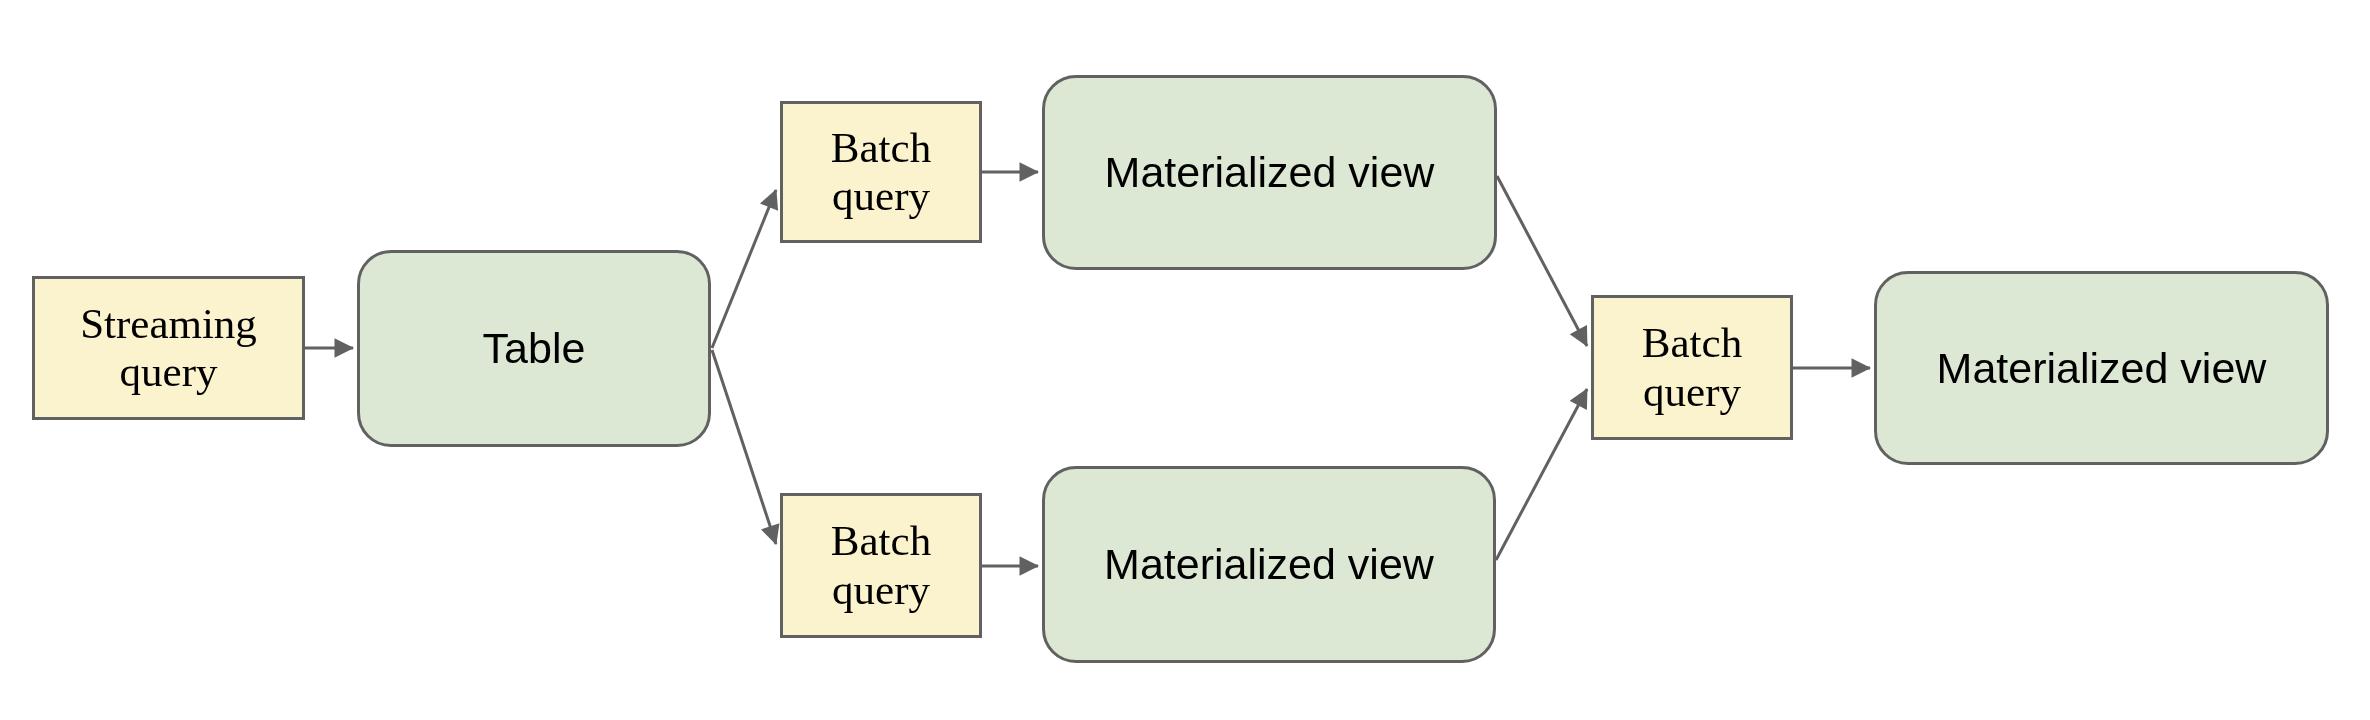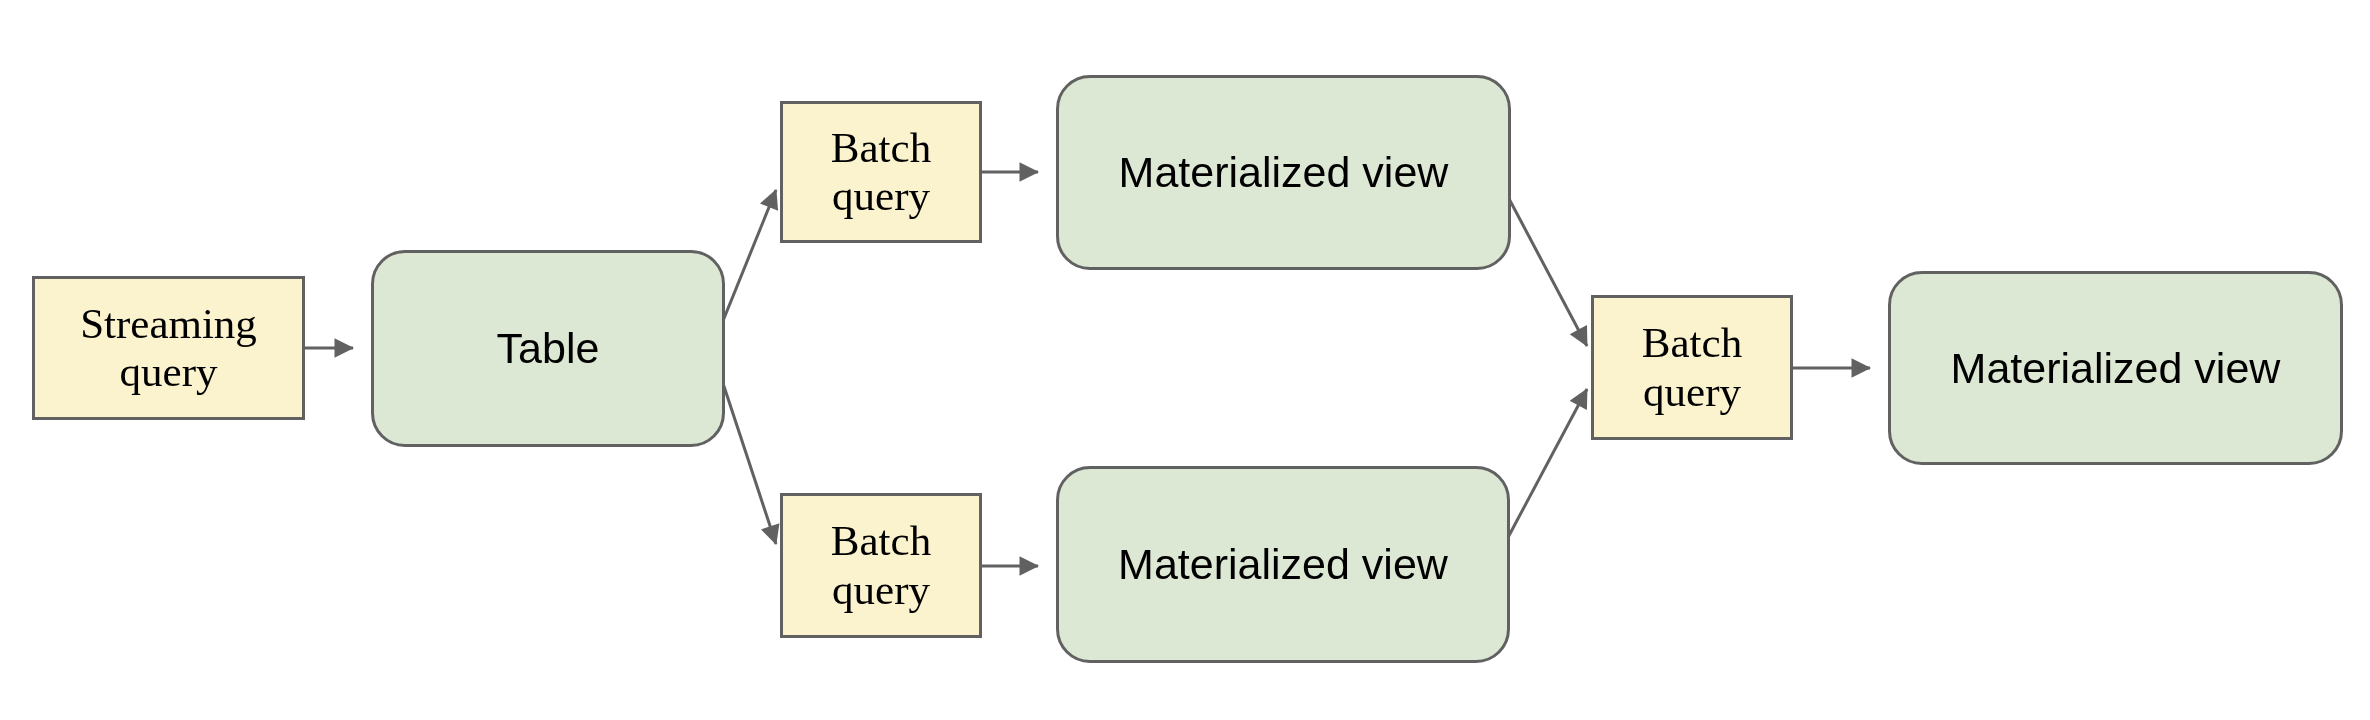--- a/index.html
+++ b/index.html
@@ -39,21 +39,20 @@
   .node .label {
     display: block;
     width: 100%;
   }
   .node.query {
     border-radius: 0;
     font-family: Liberation Serif, serif;
   }
   .node.view {
     border-radius: 34px;
-    margin-left: 14px;
   }
 </style>
 </head>
 <body>
 
 <div class="canvas" id="canvas" style="width: 2370px; height: 720px; background: rgb(255, 255, 255);">
   <svg class="edge-layer" id="edge-layer" xmlns="http://www.w3.org/2000/svg" width="2370" height="720" viewBox="0 0 2370 720">
     <defs>
       <marker id="arrowhead" viewBox="0 0 10 10" refX="9.5" refY="5" markerWidth="7.5" markerHeight="6.5" orient="auto-start-reverse">
         <path d="M 0 0 L 10 5 L 0 10 z" fill="#616161"></path>

